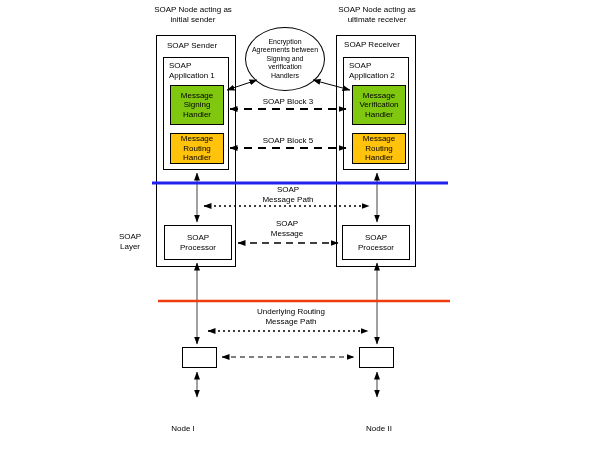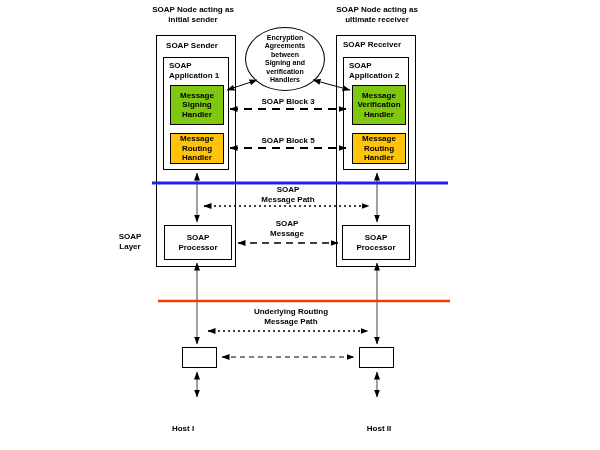--- a/index.html
+++ b/index.html
@@ -1,19 +1,19 @@
 <!DOCTYPE html>
 <html><head>
 <meta charset="utf-8">
 <style>
   * { margin:0; padding:0; box-sizing:border-box; }
   html,body { background:#fff; }
   .canvas {
     position:relative; width:600px; height:450px; background:#fff;
-    font-family:"Liberation Sans", sans-serif; color:#000; overflow:hidden;font-weight:bold;
+    font-family:"Liberation Sans", sans-serif; color:#000; overflow:hidden;
   }
   .box { position:absolute; border:1px solid #000; background:#fff; }
   .lbl {
     position:absolute; font-size:8px; line-height:9.5px;
     white-space:pre-line; text-align:center; color:#000;
   }
   .lbl.al { text-align:left; }
   .fillbox {
     position:absolute; border:1px solid #000;
     display:flex; align-items:center; justify-content:center;
@@ -78,22 +78,22 @@
   <div class="fillbox" style="left:164px;top:225px;width:68px;height:35px;background:#fff">SOAP
 Processor</div>
   <div class="fillbox" style="left:342px;top:225px;width:68px;height:35px;background:#fff">SOAP
 Processor</div>
 
   <div class="lbl" style="left:241px;top:307px;width:100px">Underlying Routing
 Message Path</div>
 
   <div class="box" style="left:182px;top:347px;width:35px;height:21px"></div>
   <div class="box" style="left:359px;top:347px;width:35px;height:21px"></div>
-  <div class="lbl" style="left:158px;top:424px;width:50px">Host I</div>
-  <div class="lbl" style="left:354px;top:424px;width:50px">Host II</div>
+  <div class="lbl" style="left:158px;top:424px;width:50px">Node I</div>
+  <div class="lbl" style="left:354px;top:424px;width:50px">Node II</div>
 
   <svg class="overlay" width="600" height="450" viewBox="0 0 600 450">
     <defs>
       <marker id="ah" viewBox="0 0 8 6" markerWidth="8" markerHeight="6" refX="7.5" refY="3" orient="auto-start-reverse" markerUnits="userSpaceOnUse">
         <path d="M0,0 L8,3 L0,6 Z" fill="#000"></path>
       </marker>
     </defs>
 
     <line x1="257" y1="80" x2="227" y2="90" stroke="#000" stroke-width="1" marker-start="url(#ah)" marker-end="url(#ah)"></line>
     <line x1="313" y1="80" x2="350" y2="90" stroke="#000" stroke-width="1" marker-start="url(#ah)" marker-end="url(#ah)"></line>

